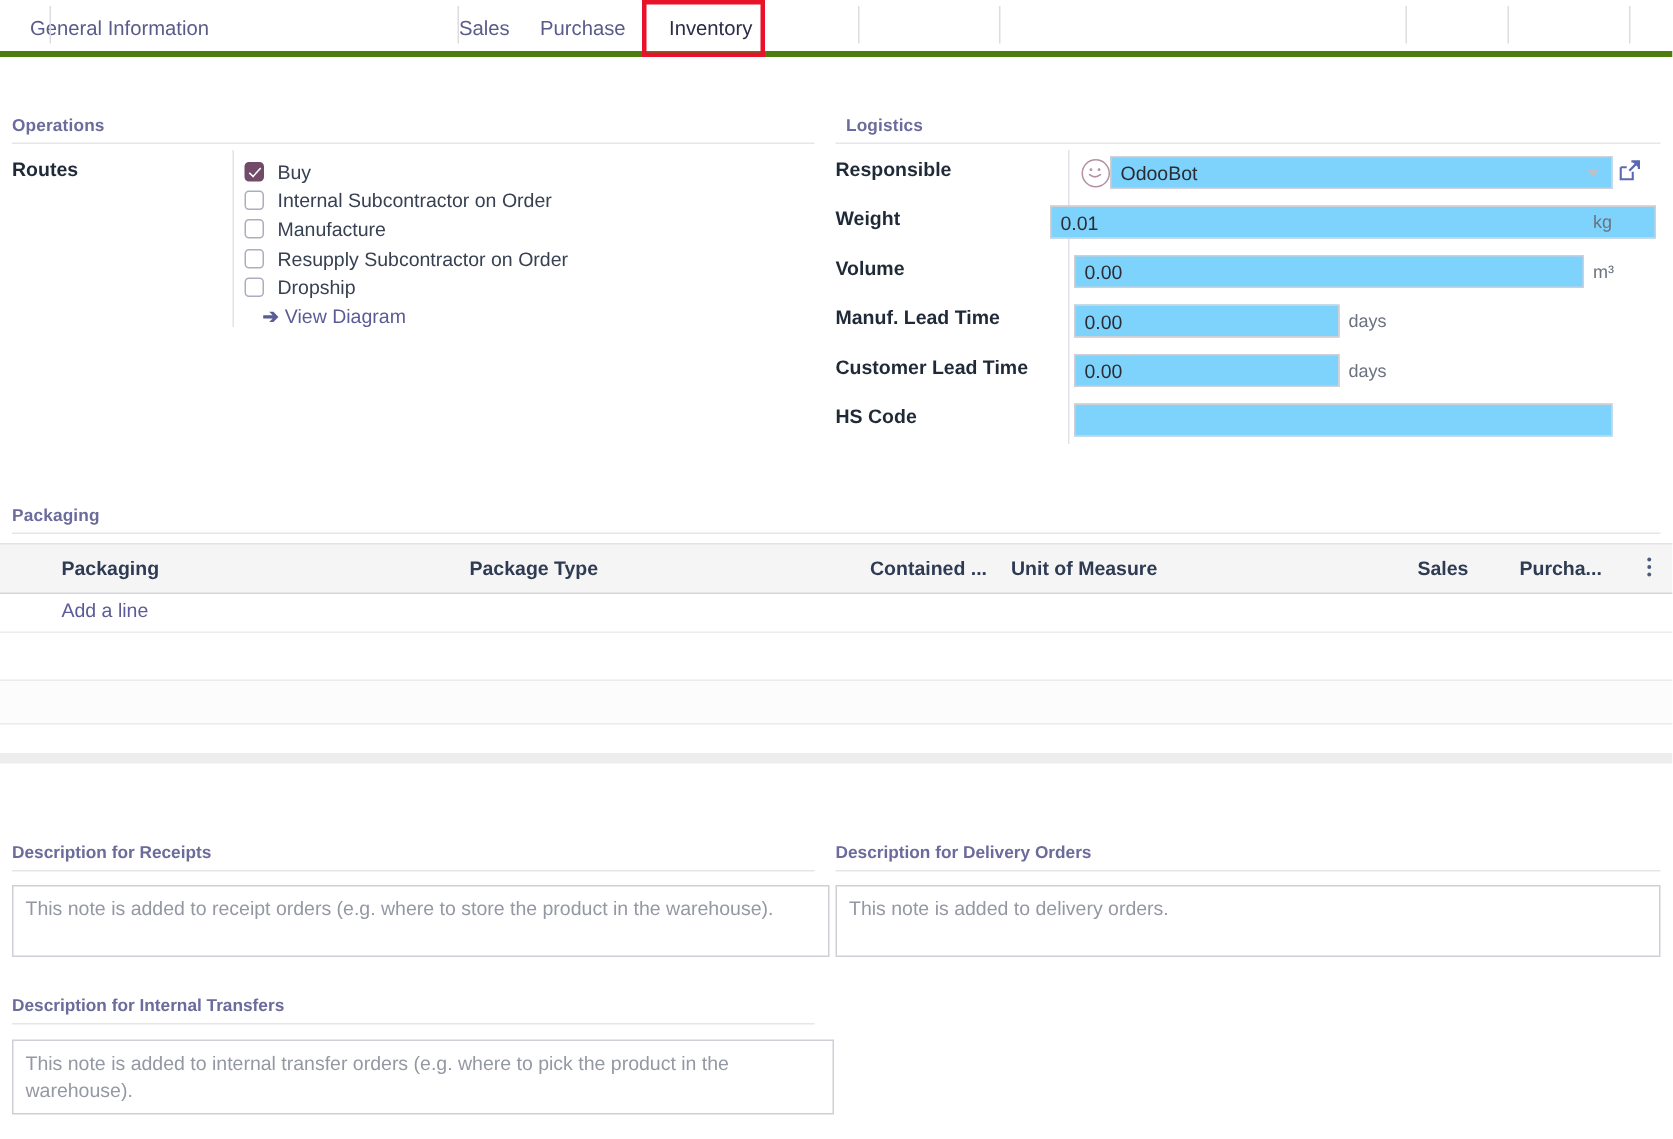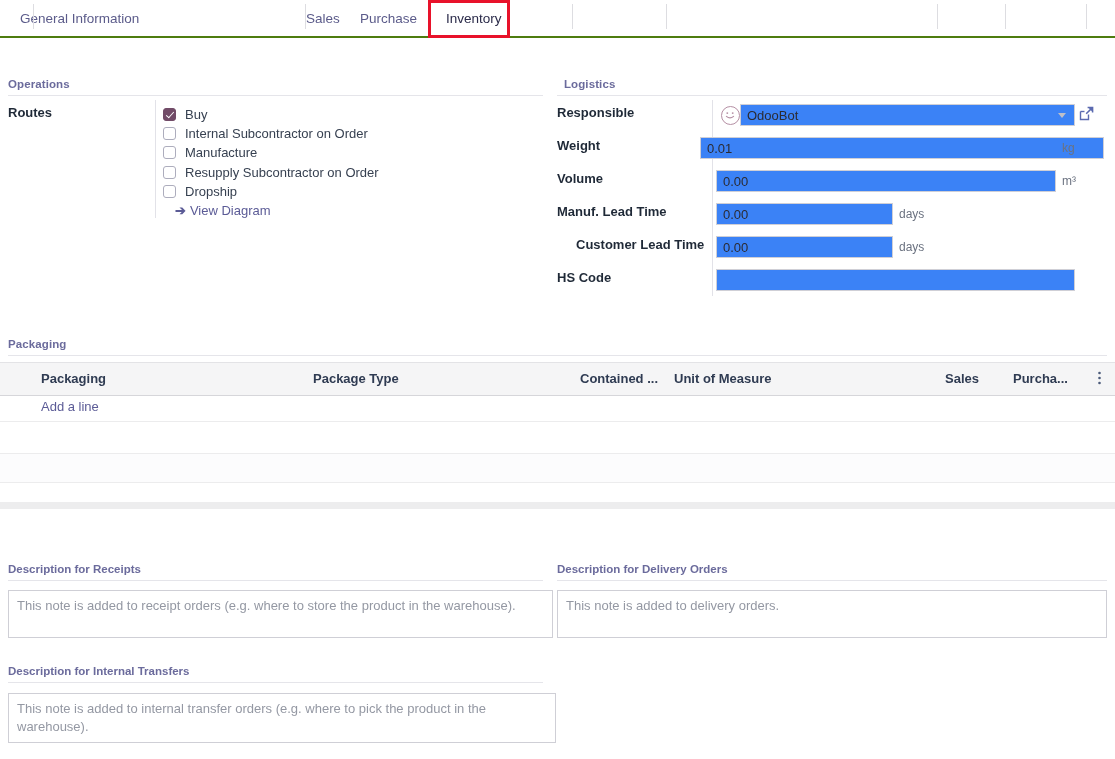--- a/index.html
+++ b/index.html
@@ -16,21 +16,21 @@
     overflow: hidden;
     position: relative;
   }
 
   
   .tabs {
     position: absolute;
     top: 0; left: 0;
     width: 1115px;
     height: 38px;
-    border-bottom: 2px solid #4d7c0f;
+    border-bottom: 4px solid #4d7c0f;
     box-sizing: border-box;
   }
   .tab {
     position: absolute;
     top: 0;
     height: 37px;
     line-height: 37px;
     font-size: 13.5px;
     color: #5b5b8a;
     padding: 0 12px;
@@ -126,21 +126,21 @@
     cursor: pointer;
     white-space: nowrap;
   }
   .diag-link .arr { margin-right: 4px; font-weight: bold; }
 
   
   .fld {
     position: absolute;
     box-sizing: border-box;
     border: 1px solid #cfcfd6;
-    background: #3b82f6;
+    background: #7dd3fc;
     height: 22px;
     font-family: "Liberation Sans", sans-serif;
     font-size: 13px;
     color: #2b2b33;
     padding: 0 6px;
     line-height: 20px;
     outline: none;
   }
   .unit {
     position: absolute;
@@ -309,21 +309,21 @@
 <span class="unit" style="left:1062px;top:141px;">kg</span>
 
 <div class="lbl" style="position:absolute;left:557px;top:171px;">Volume</div>
 <input class="fld" style="left: 716px; top: 170px; width: 340px;" value="0.00">
 <span class="unit" style="left:1062px;top:174px;">m³</span>
 
 <div class="lbl" style="position:absolute;left:557px;top:204px;">Manuf. Lead Time</div>
 <input class="fld" style="left: 716px; top: 203px; width: 177px;" value="0.00">
 <span class="unit" style="left:899px;top:207px;">days</span>
 
-<div class="lbl" style="position:absolute;left:576px;top:237px;">Customer Lead Time</div>
+<div class="lbl" style="position:absolute;left:557px;top:237px;">Customer Lead Time</div>
 <input class="fld" style="left: 716px; top: 236px; width: 177px;" value="0.00">
 <span class="unit" style="left:899px;top:240px;">days</span>
 
 <div class="lbl" style="position:absolute;left:557px;top:270px;">HS Code</div>
 <input class="fld" style="left: 716px; top: 269px; width: 359px;" value="">
 
 <div class="group-title" style="position:absolute;left:8px;top:338px;">Packaging</div>
 <div class="group-rule" style="position:absolute;left:8px;top:355px;width:1099px;"></div>
 
 <div class="o2m-head"></div>

